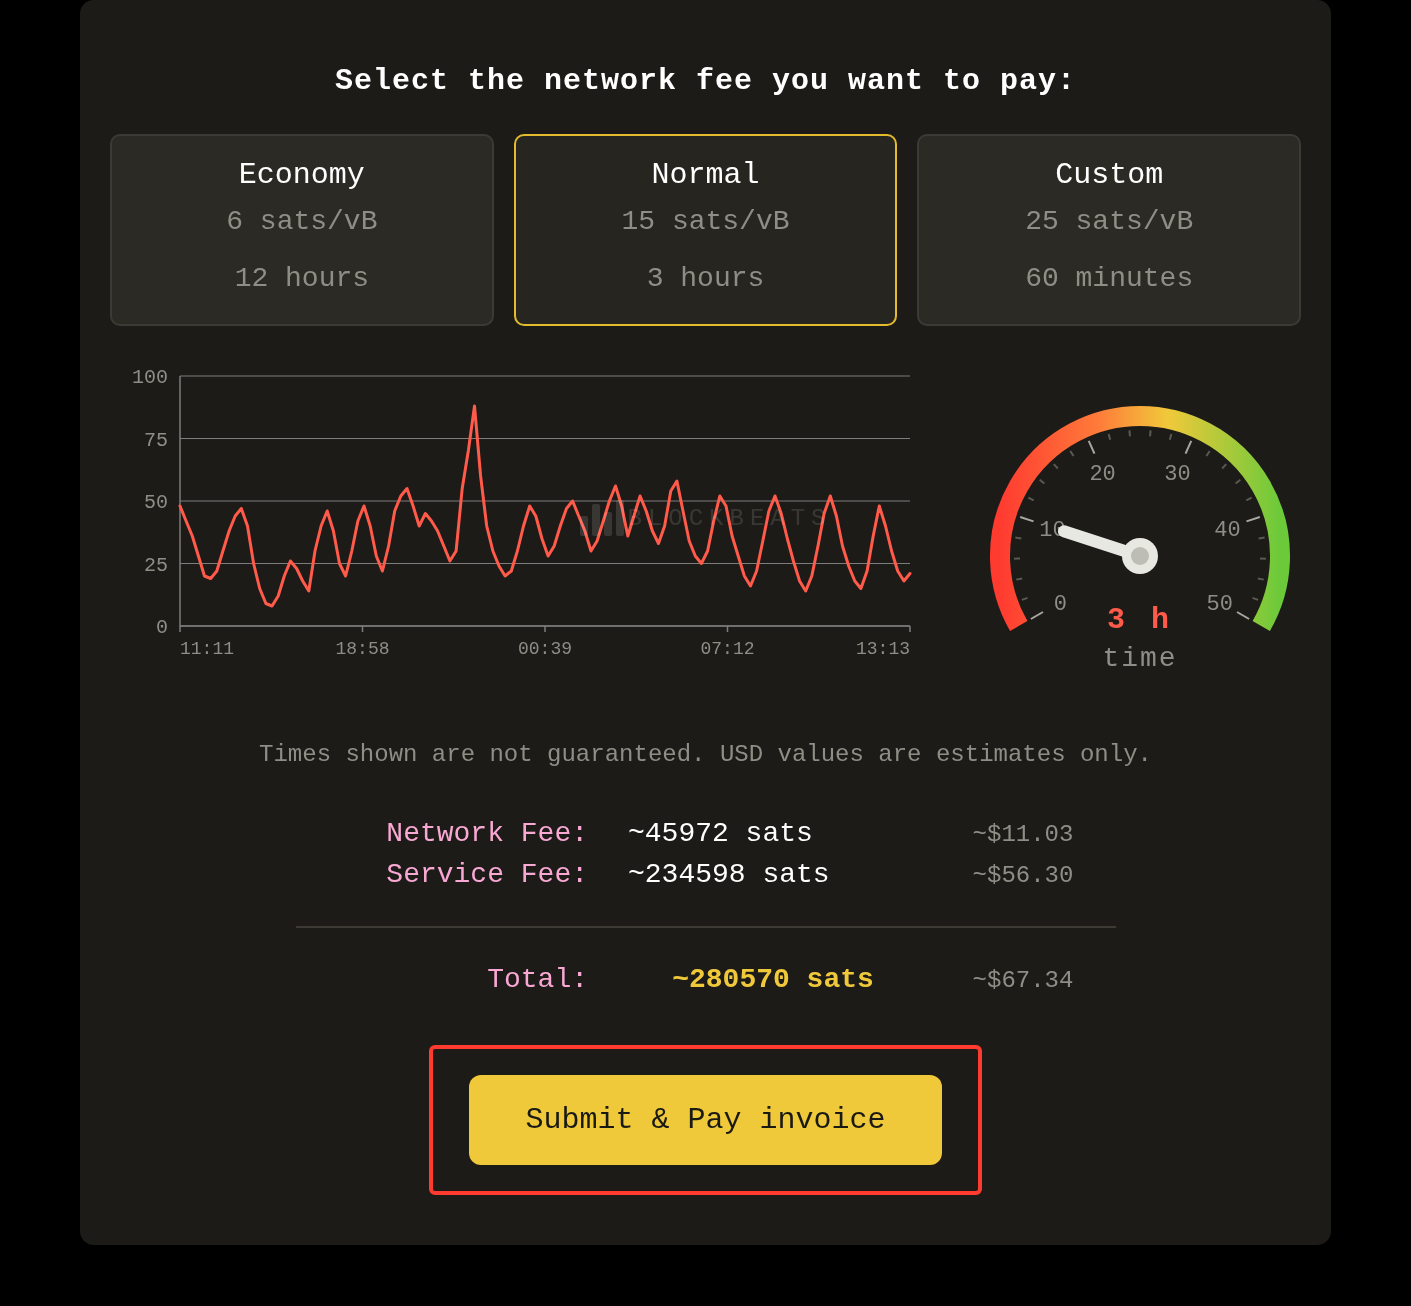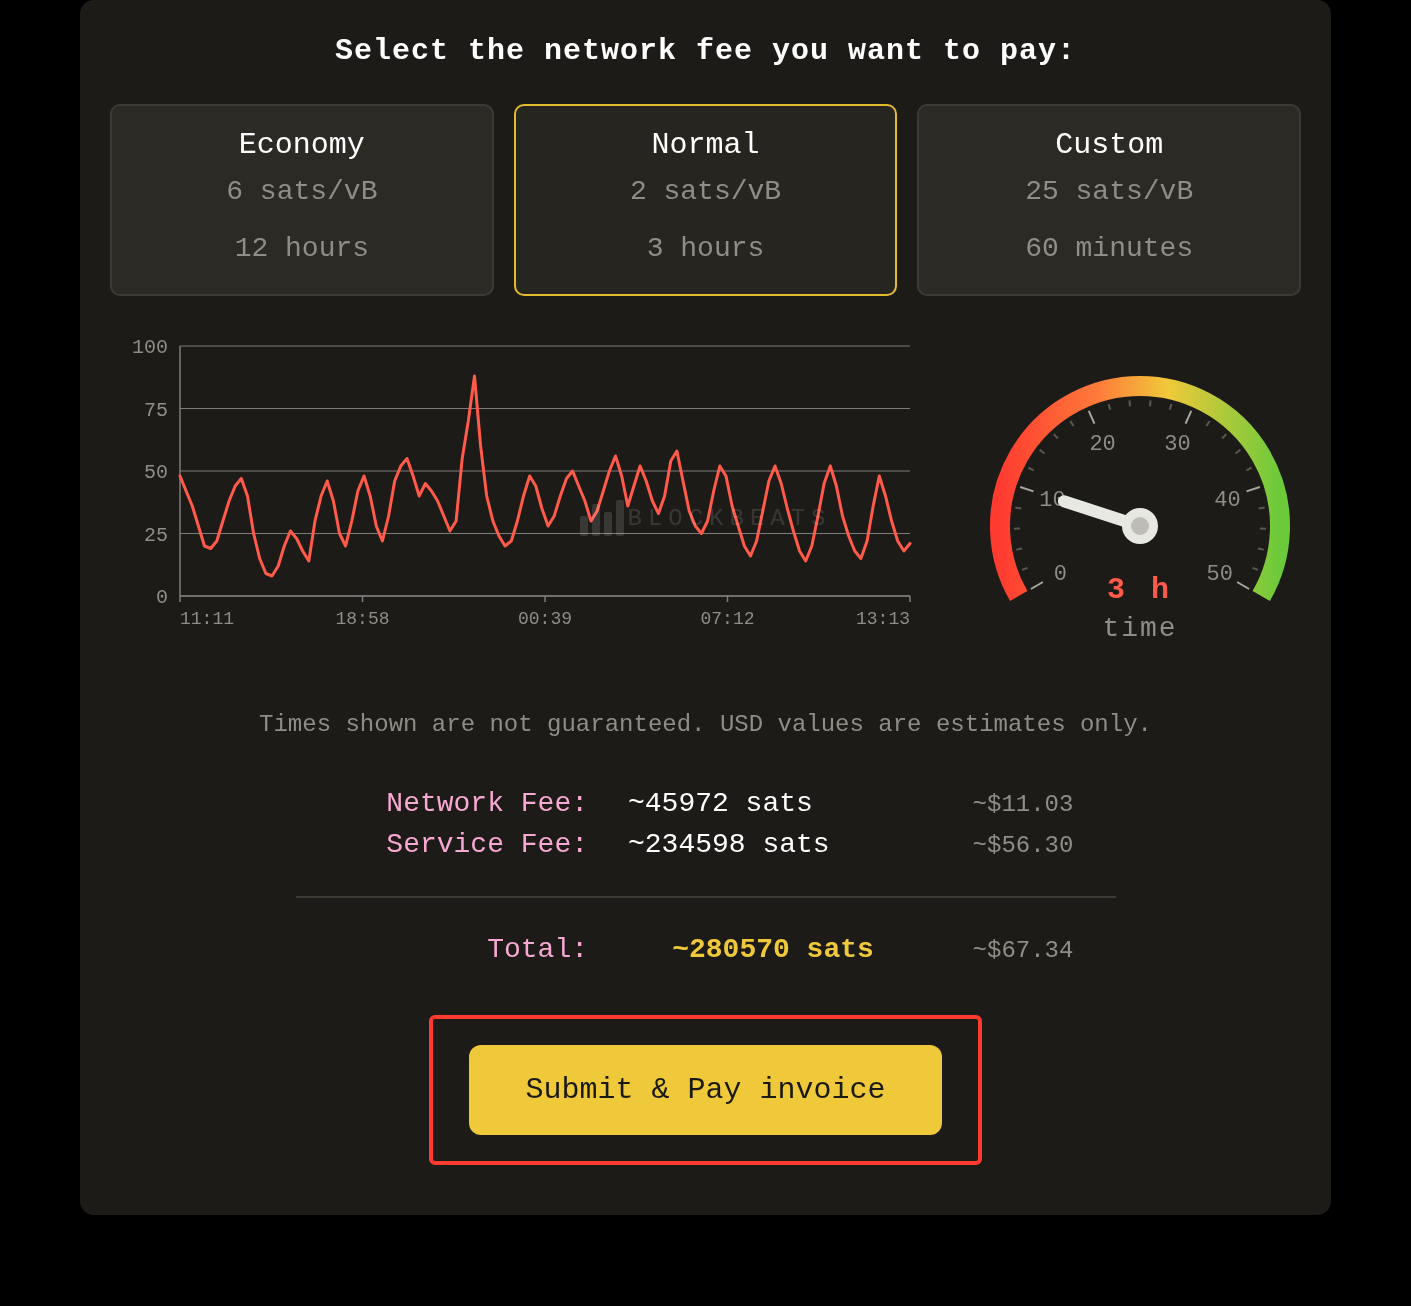--- a/index.html
+++ b/index.html
@@ -13,21 +13,21 @@
     --card-border:#3b3b36;
     --card-selected:#e3bb2c;
     --red:#ff3b30;
     --green:#6cca3a;
     --orange:#ff7b3a;
     --divider:#3c3a32;
   }
   *{box-sizing:border-box;}
   html,body{margin:0;padding:0;background:var(--bg);font-family:"Courier New",ui-monospace,Menlo,Consolas,monospace;color:var(--text);}
   body{width:1411px;min-height:1306px;padding:0;position:relative;}
-  .panel{background:var(--panel);margin:0 80px;border-radius:14px;padding:14px 30px 50px 30px;}
+  .panel{background:var(--panel);margin:0 80px;border-radius:14px;padding:44px 30px 50px 30px;}
 
   .section-title{font-size:30px;text-align:center;color:#fff;margin:20px 0 36px 0;letter-spacing:1px;}
 
   .fee-cards{display:flex;gap:20px;margin-bottom:30px;}
   .fee-card{flex:1;background:rgba(60,58,50,0.5);border:2px solid var(--card-border);border-radius:10px;padding:22px 10px 30px 10px;text-align:center;cursor:pointer;}
   .fee-card.selected{border-color:var(--card-selected);background:rgba(60,58,50,0.35);}
   .fee-name{font-size:30px;color:#fff;margin-bottom:14px;}
   .fee-rate{font-size:28px;color:var(--muted);margin-bottom:26px;}
   .fee-time{font-size:28px;color:var(--muted);}
 
@@ -76,21 +76,21 @@
   <h2 class="section-title">Select the network fee you want to pay:</h2>
 
   <div class="fee-cards">
     <div class="fee-card">
       <div class="fee-name">Economy</div>
       <div class="fee-rate">6 sats/vB</div>
       <div class="fee-time">12 hours</div>
     </div>
     <div class="fee-card selected">
       <div class="fee-name">Normal</div>
-      <div class="fee-rate">2 sats/vB</div>
+      <div class="fee-rate">15 sats/vB</div>
       <div class="fee-time">3 hours</div>
     </div>
     <div class="fee-card">
       <div class="fee-name">Custom</div>
       <div class="fee-rate">25 sats/vB</div>
       <div class="fee-time">60 minutes</div>
     </div>
   </div>
 
   <div class="viz-row">

